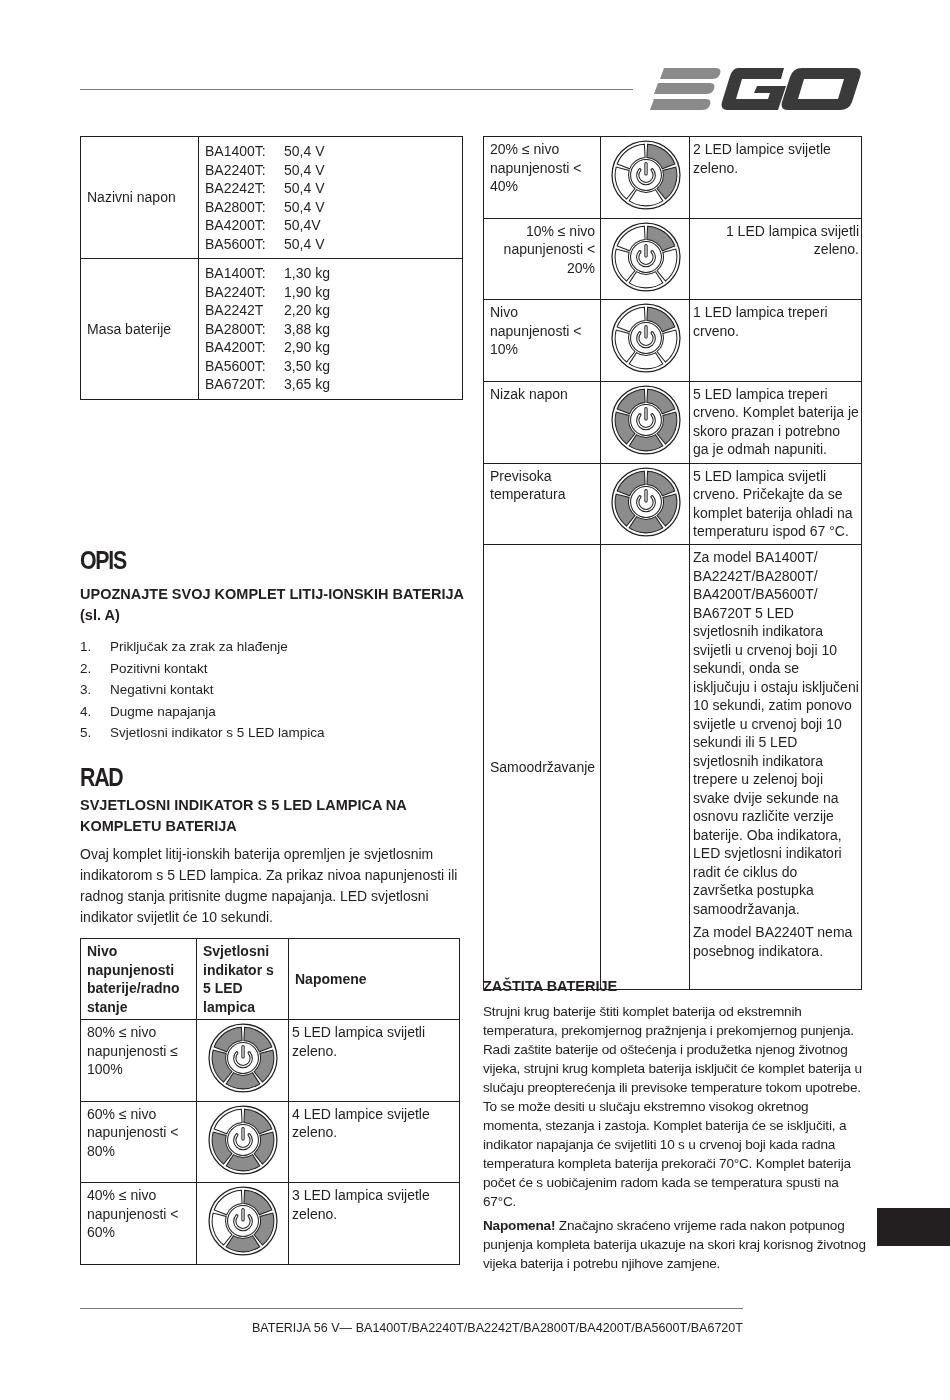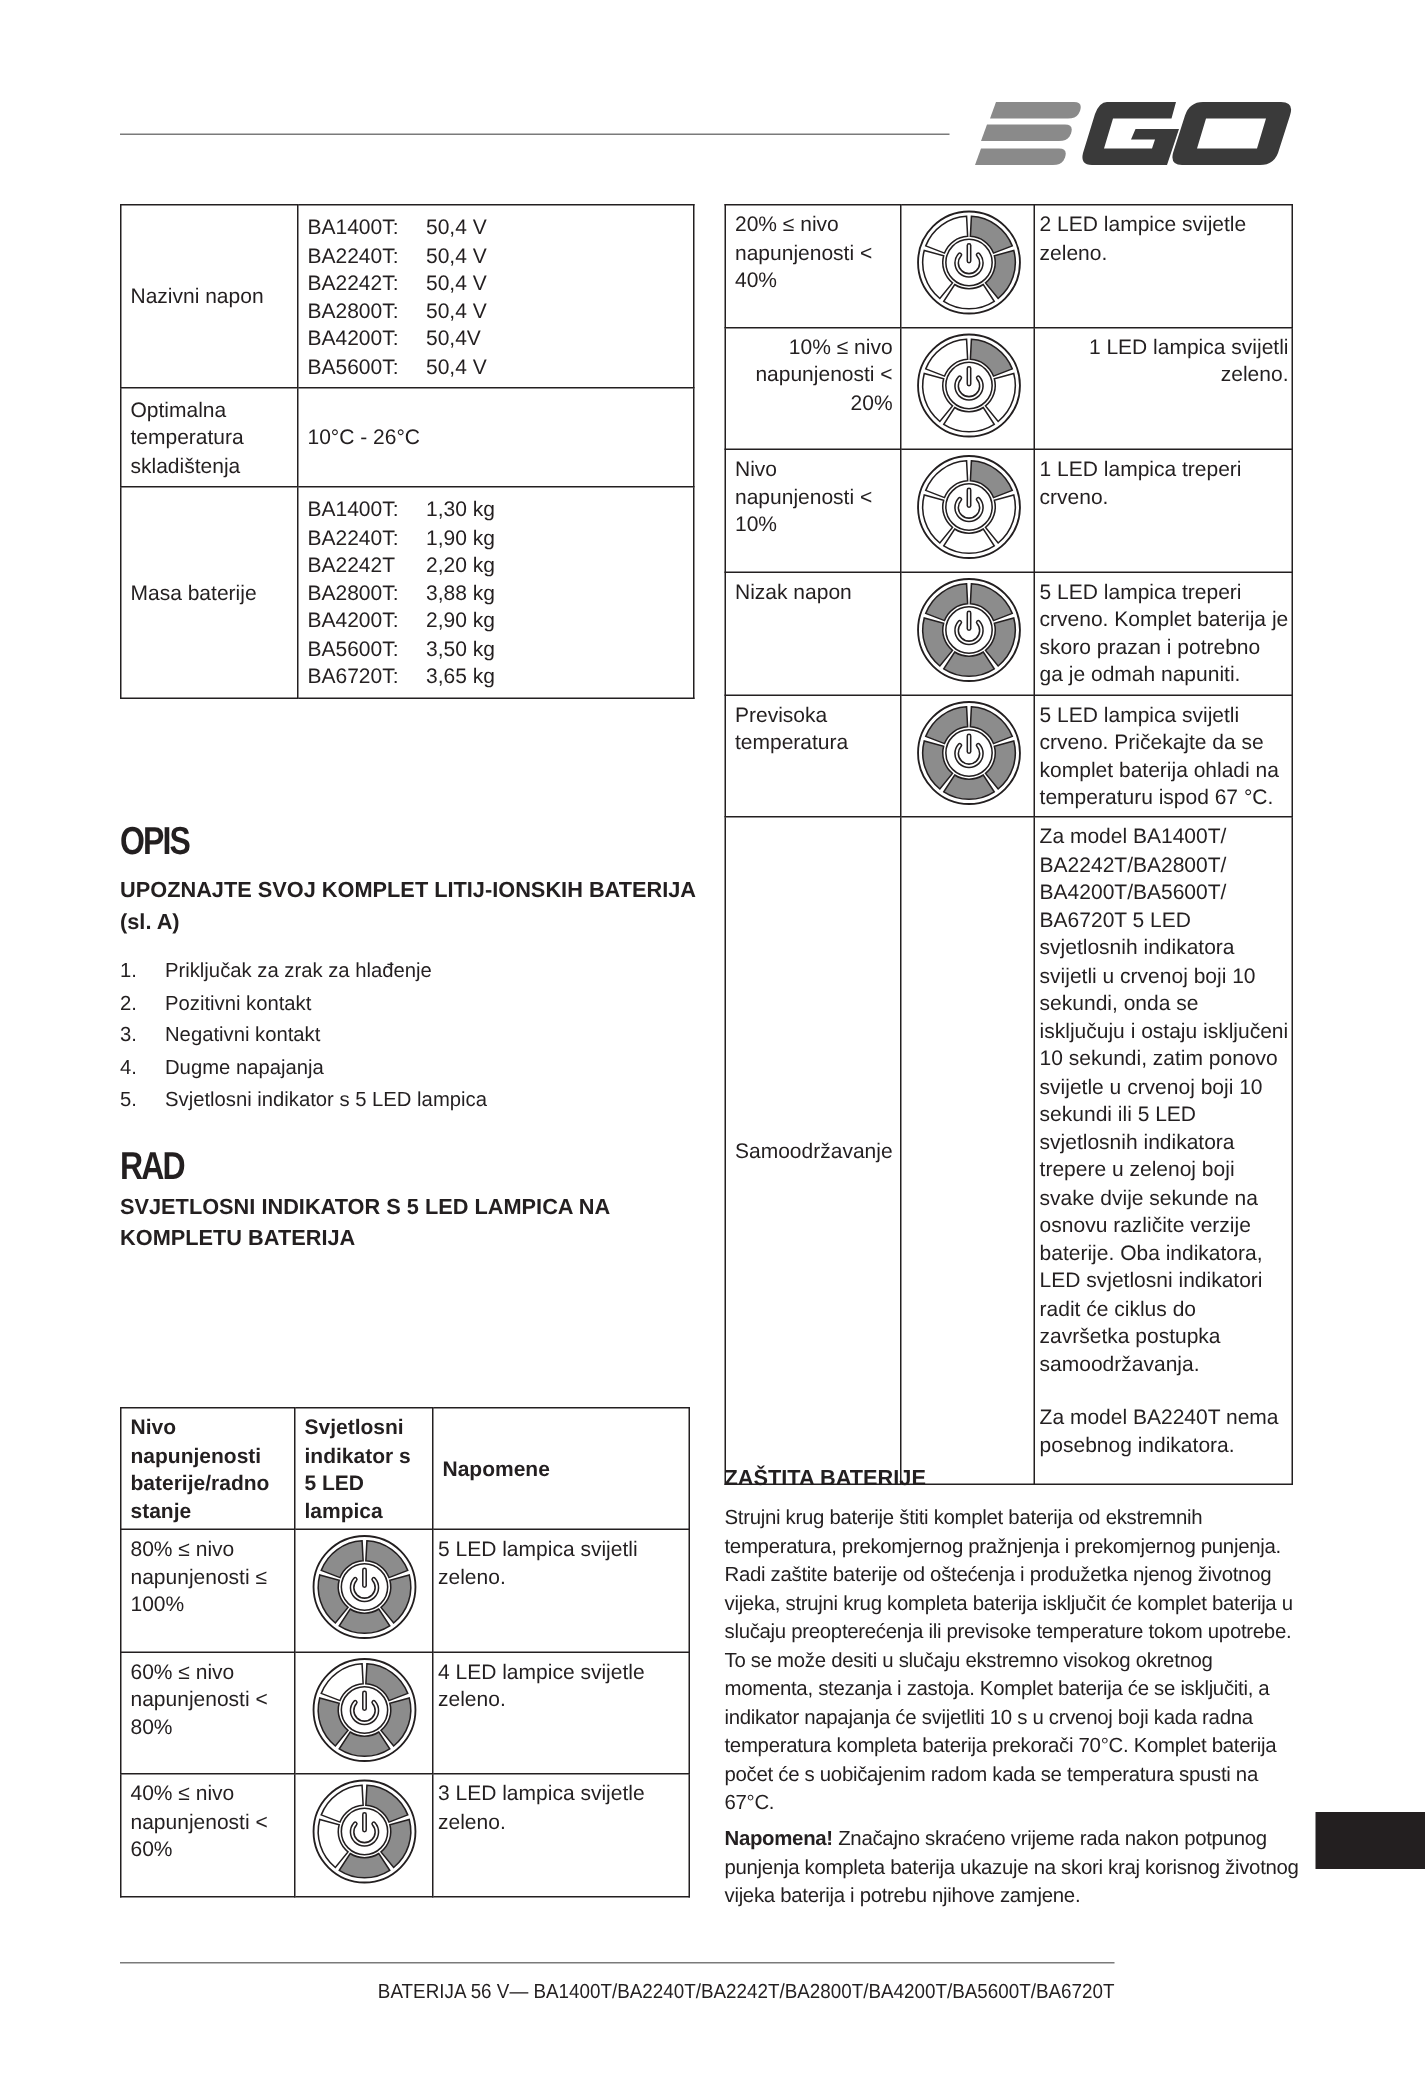--- a/index.html
+++ b/index.html
@@ -80,24 +80,20 @@
           <div class="kv">
             <span class="k">BA4200T:</span>
             <span>50,4V</span>
           </div>
           <div class="kv">
             <span class="k">BA5600T:</span>
             <span>50,4 V</span>
           </div>
         </td>
   </tr>
-  <tr style="height:66px">
-    <td class="c1">Optimalna temperatura skladištenja</td>
-    <td>10°C - 26°C</td>
-  </tr>
   <tr style="height:141px">
     <td class="c1">Masa baterije</td>
     <td id="spec-v3">
           <div class="kv">
             <span class="k">BA1400T:</span>
             <span>1,30 kg</span>
           </div>
           <div class="kv">
             <span class="k">BA2240T:</span>
             <span>1,90 kg</span>
@@ -150,20 +146,21 @@
       <li>
         <span class="n">5.</span>
         <span>Svjetlosni indikator s 5 LED lampica</span>
       </li>
     </ol>
 </div>
 
 <div class="col" style="top:762px">
   <h1 class="sec">RAD</h1>
   <h2 class="sub" style="margin-top:2px">SVJETLOSNI INDIKATOR S 5 LED LAMPICA NA KOMPLETU BATERIJA</h2>
+  <p class="body" style="margin-top:7px; width:380px">Ovaj komplet litij-ionskih baterija opremljen je svjetlosnim indikatorom s 5 LED lampica. Za prikaz nivoa napunjenosti ili radnog stanja pritisnite dugme napajanja. LED svjetlosni indikator svijetlit će 10 sekundi.</p>
 </div>
 
 <table id="led-table-1" class="led-table">
   <tbody>
       <tr class="hdr" style="height:80px">
     <td class="c1">Nivo napunjenosti baterije/radno stanje</td>
     <td class="c2">Svjetlosni indikator s 5 LED lampica</td>
     <td>Napomene</td>
   </tr>
   </tbody>
@@ -323,21 +320,21 @@
           </svg></td>
         <td style="padding-left:3px;padding-right:2px">
           <div>5 LED lampica svijetli crveno. Pričekajte da se komplet baterija ohladi na temperaturu ispod 67 °C.</div>
         </td>
       </tr>
       <tr style="height: 445px;">
         <td class="c1" style="vertical-align:middle">Samoodržavanje</td>
         <td class="c2 icon-cell"></td>
         <td style="padding-left:3px;padding-right:2px">
           <div>Za model BA1400T/ BA2242T/BA2800T/ BA4200T/BA5600T/ BA6720T 5 LED svjetlosnih indikatora svijetli u crvenoj boji 10 sekundi, onda se isključuju i ostaju isključeni 10 sekundi, zatim ponovo svijetle u crvenoj boji 10 sekundi ili 5 LED svjetlosnih indikatora trepere u zelenoj boji svake dvije sekunde na osnovu različite verzije baterije. Oba indikatora, LED svjetlosni indikatori radit će ciklus do završetka postupka samoodržavanja.</div>
-          <div style="margin-top:17px">Za model BA2240T nema posebnog indikatora.</div>
+          <div style="margin-top:5px">Za model BA2240T nema posebnog indikatora.</div>
         </td>
       </tr>
     </tbody>
 </table>
 
 <div class="right-text">
   <h2 class="sub">ZAŠTITA BATERIJE</h2>
   <p class="body" style="margin-top:5px; font-size:13.6px; line-height:19px; letter-spacing:-0.2px">Strujni krug baterije štiti komplet baterija od ekstremnih temperatura, prekomjernog pražnjenja i prekomjernog punjenja. Radi zaštite baterije od oštećenja i produžetka njenog životnog vijeka, strujni krug kompleta baterija isključit će komplet baterija u slučaju preopterećenja ili previsoke temperature tokom upotrebe. To se može desiti u slučaju ekstremno visokog okretnog momenta, stezanja i zastoja. Komplet baterija će se isključiti, a indikator napajanja će svijetliti 10 s u crvenoj boji kada radna temperatura kompleta baterija prekorači 70°C. Komplet baterija počet će s uobičajenim radom kada se temperatura spusti na 67°C.</p>
   <p class="body" style="margin-top:5px; font-size:13.6px; line-height:19px; letter-spacing:-0.2px"><b>Napomena!</b><span> Značajno skraćeno vrijeme rada nakon potpunog punjenja kompleta baterija ukazuje na skori kraj korisnog životnog vijeka baterija i potrebu njihove zamjene.</span></p>
 </div>

